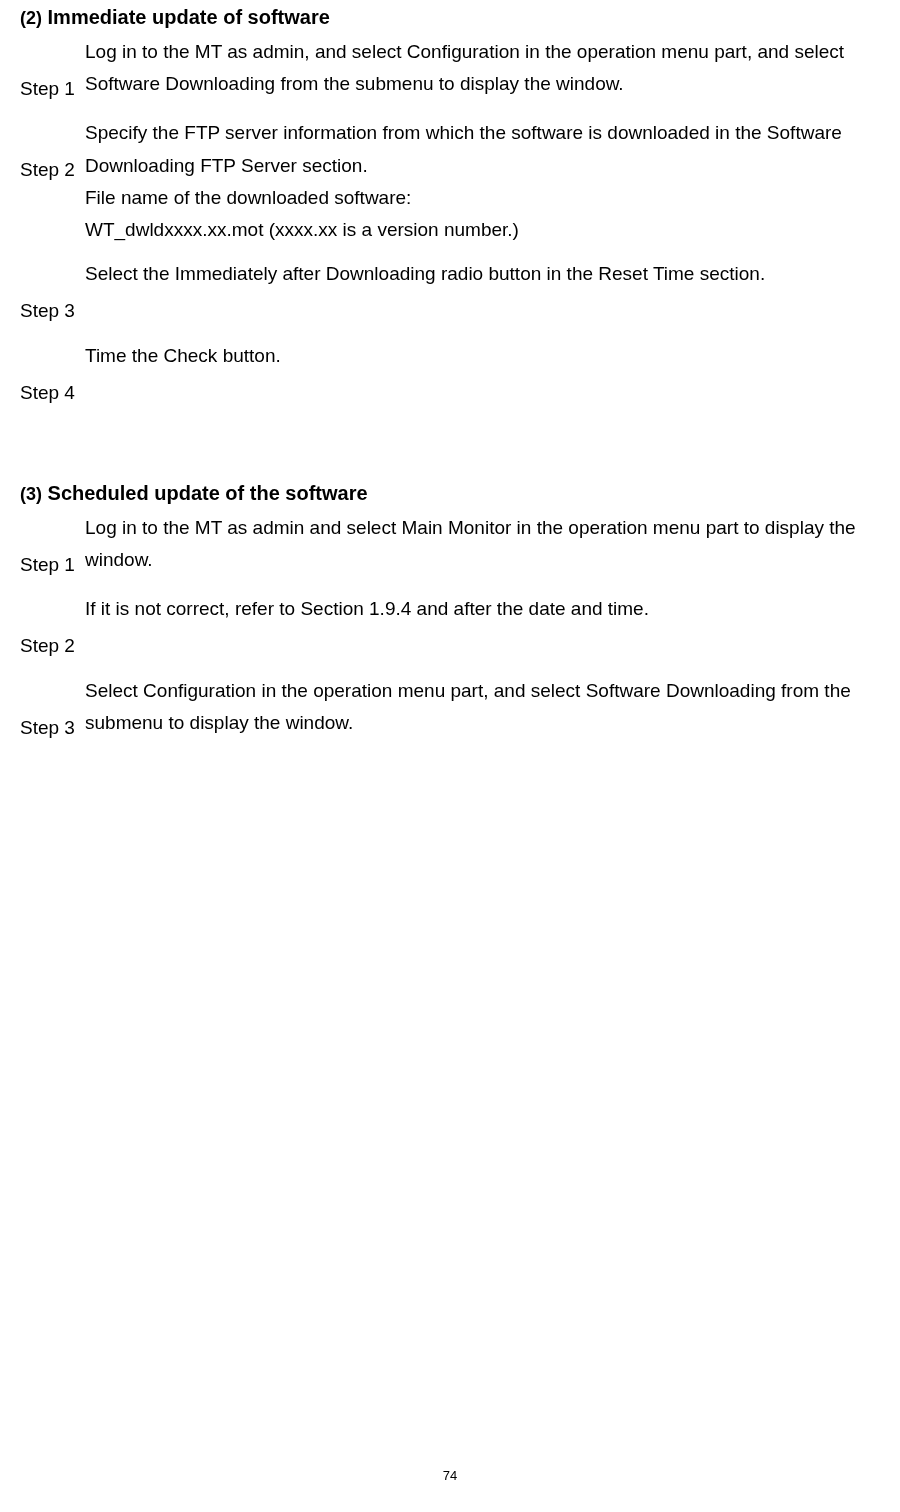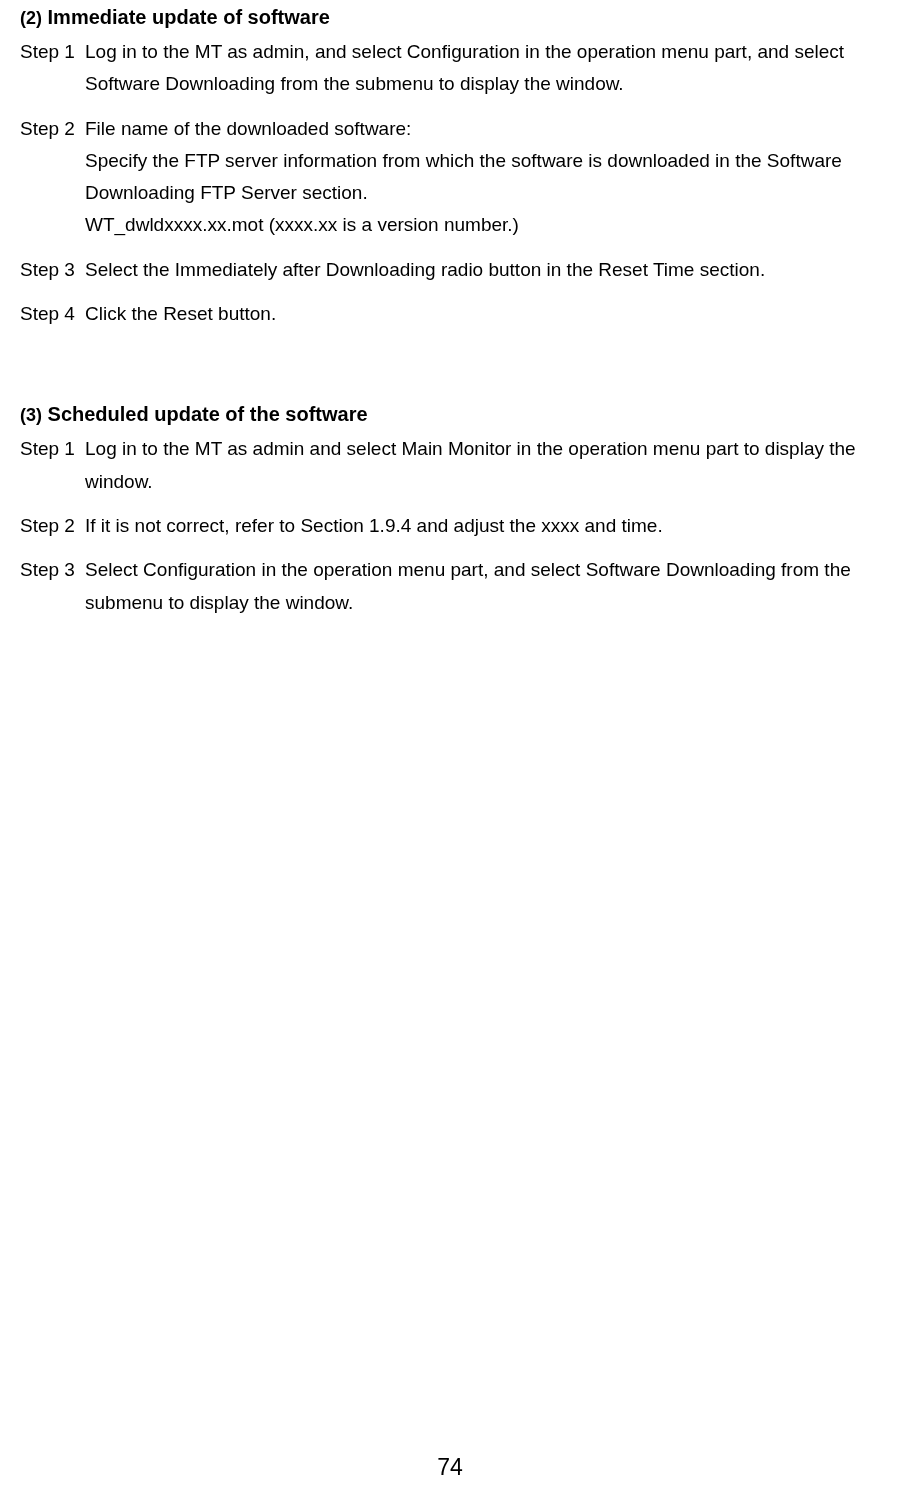--- a/index.html
+++ b/index.html
@@ -26,40 +26,41 @@
     .section-heading .num {
       font-size: 18px;
     }
     .step-block {
       display: flex;
       margin-bottom: 12px;
     }
     .step-label {
       flex: 0 0 65px;
       white-space: nowrap;
+      margin-top: 37px;
     }
     .step-body {
       flex: 1;
     }
     .step-body p {
       margin: 0 0 0 0;
     }
     .indent {
       margin-left: 28px;
     }
     .section-gap {
       height: 55px;
     }
     .page-number {
       position: absolute;
       bottom: 25px;
       left: 0;
       right: 0;
       text-align: center;
-      font-size: 23px;
+      font-size: 13px;
     }
     b { font-weight: normal; }
   </style>
 </head>
 <body>
 
 <div class="content">
 
   <div class="section-heading">
     <span class="num">(2)</span>
@@ -69,58 +70,58 @@
   <div class="step-block">
     <div class="step-label">Step 1</div>
     <div class="step-body">
       <p><span>Log in to the MT as admin, and select </span><b>Configuration</b><span> in the operation menu part, and select </span><b>Software Downloading</b><span> from the submenu to display the window.</span></p>
     </div>
   </div>
 
   <div class="step-block">
     <div class="step-label">Step 2</div>
     <div class="step-body">
+      <p><span>Specify the FTP server information from which the software is downloaded in the Software Downloading </span><b>FTP Server</b><span> section.</span></p>
       <p>File name of the downloaded software:</p>
-      <p><span>Specify the FTP server information from which the software is downloaded in the Software Downloading </span><b>FTP Server</b><span> section.</span></p>
       <p class="indent">WT_dwldxxxx.xx.mot (xxxx.xx is a version number.)</p>
     </div>
   </div>
 
   <div class="step-block">
     <div class="step-label">Step 3</div>
     <div class="step-body">
       <p><span>Select the </span><b>Immediately after Downloading</b><span> radio button in the </span><b>Reset Time</b><span> section.</span></p>
     </div>
   </div>
 
   <div class="step-block">
     <div class="step-label">Step 4</div>
     <div class="step-body">
-      <p><span>Click the </span><b>Reset</b><span> button.</span></p>
+      <p><span>Time the </span><b>Check</b><span> button.</span></p>
     </div>
   </div>
 
   <div class="section-gap"></div>
 
   <div class="section-heading">
     <span class="num">(3)</span>
     <span>Scheduled update of the software</span>
   </div>
 
   <div class="step-block">
     <div class="step-label">Step 1</div>
     <div class="step-body">
       <p><span>Log in to the MT as admin and select </span><b>Main Monitor</b><span> in the operation menu part to display the window.</span></p>
     </div>
   </div>
 
   <div class="step-block">
     <div class="step-label">Step 2</div>
     <div class="step-body">
-      <p>If it is not correct, refer to Section 1.9.4 and adjust the xxxx and time.</p>
+      <p>If it is not correct, refer to Section 1.9.4 and after the date and time.</p>
     </div>
   </div>
 
   <div class="step-block">
     <div class="step-label">Step 3</div>
     <div class="step-body">
       <p><span>Select </span><b>Configuration</b><span> in the operation menu part, and select </span><b>Software Downloading</b><span> from the submenu to display the window.</span></p>
     </div>
   </div>
 

